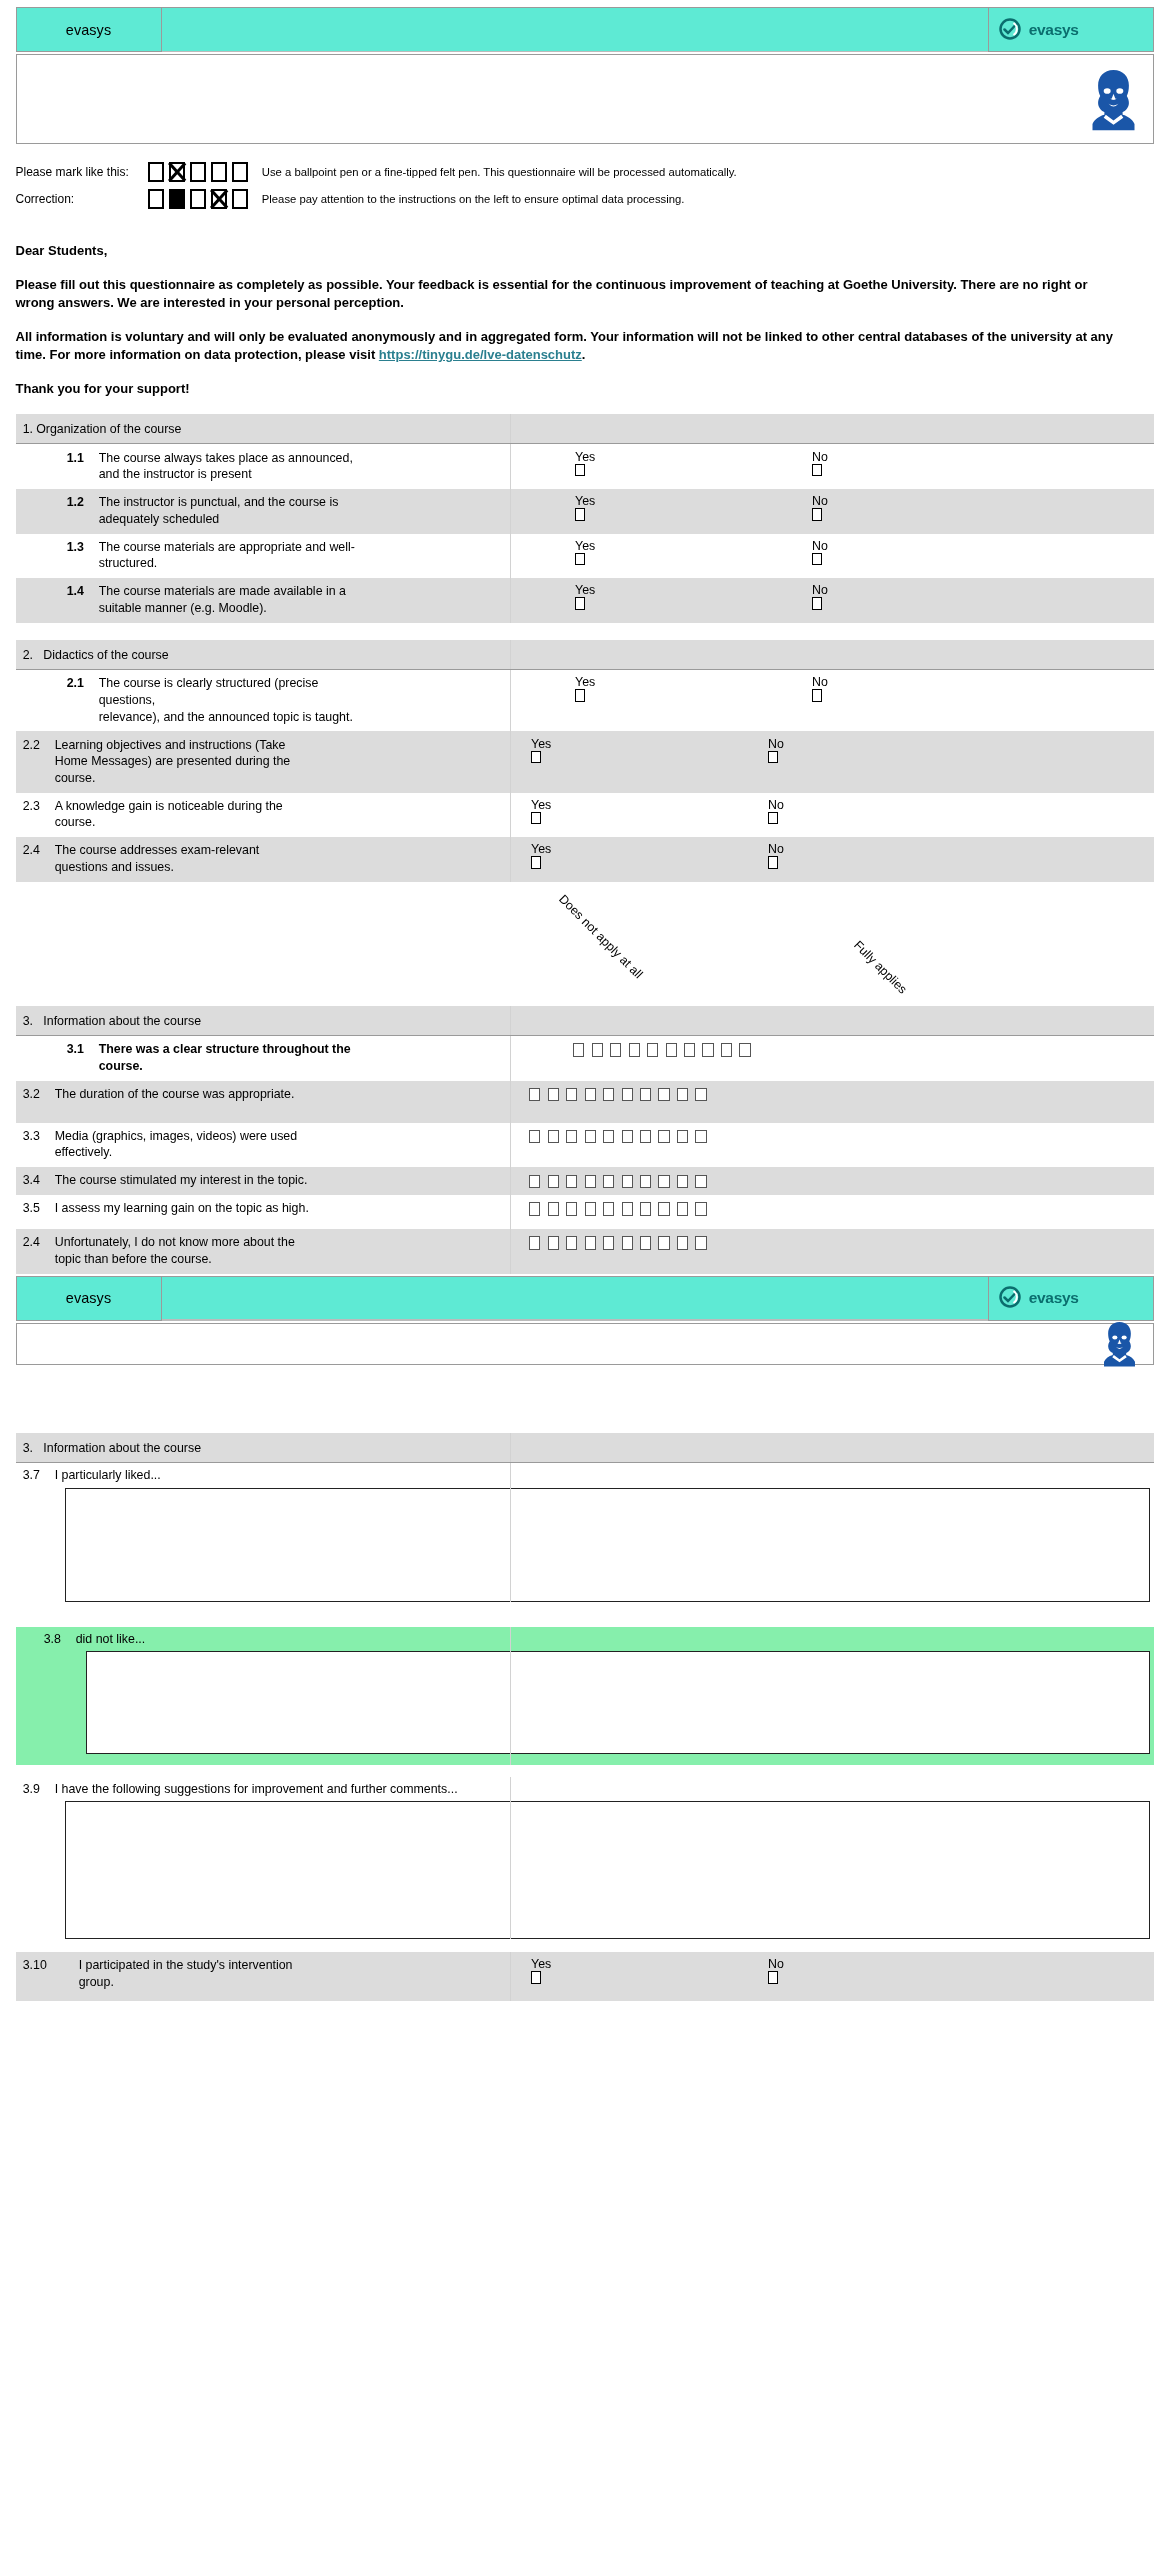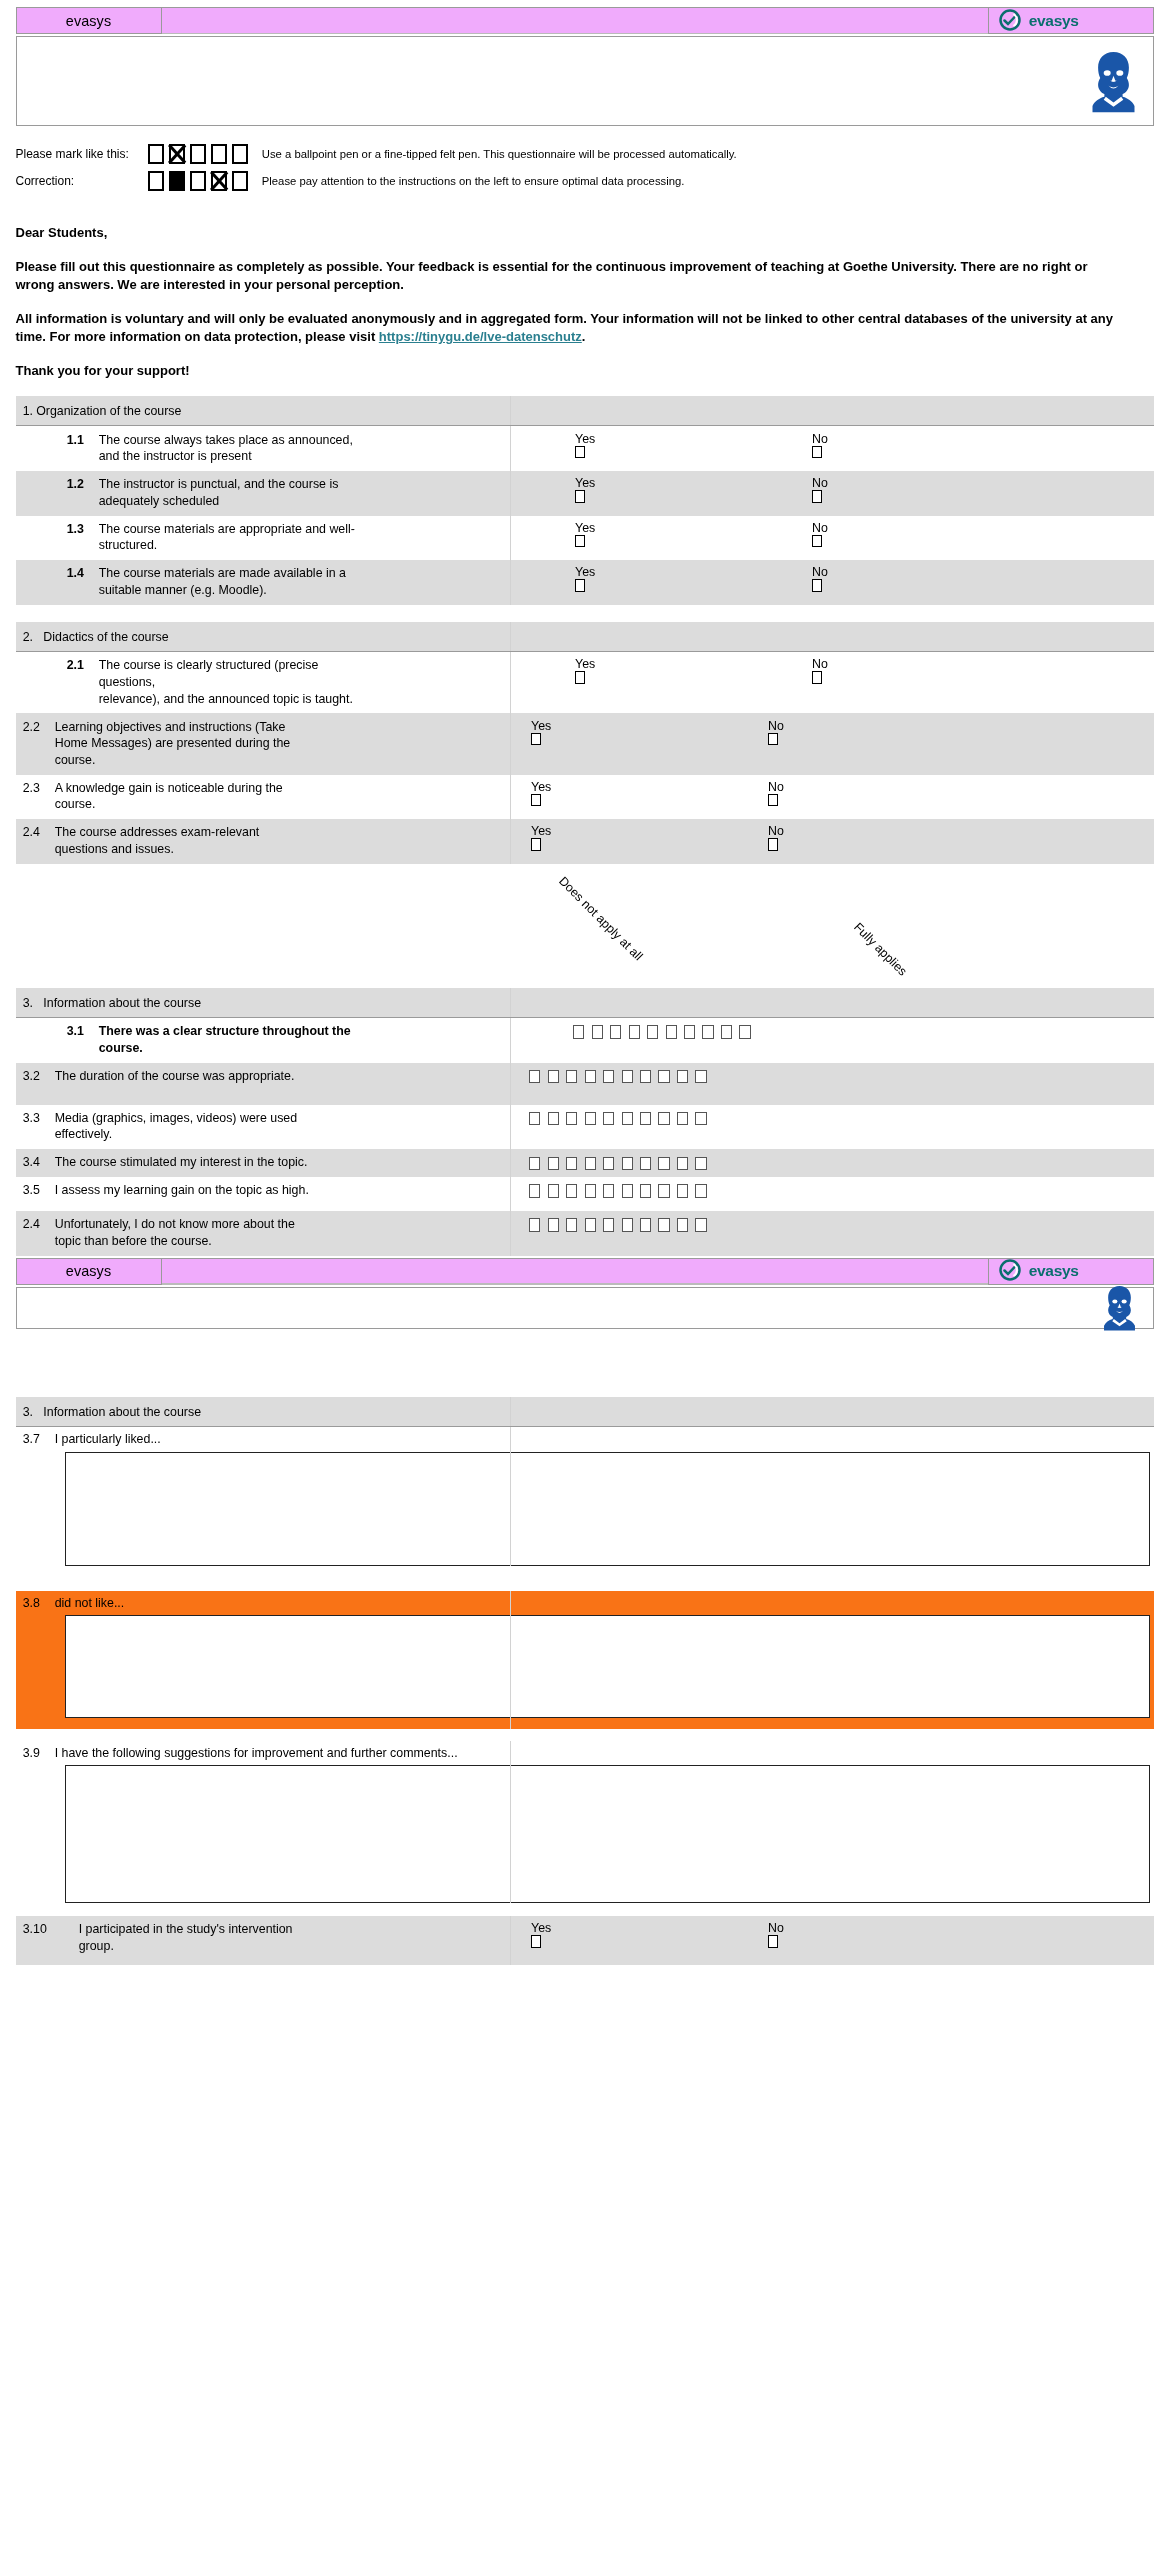--- a/index.html
+++ b/index.html
@@ -1,20 +1,20 @@
 <!DOCTYPE html>
 <html style="font-size:8.2px"><head>
 <meta charset="utf-8">
 <style>
   html,body{margin:0;padding:0;background:#fff;}
   body{width:1169px;font-family:"Liberation Sans","DejaVu Sans",sans-serif;color:#000;-webkit-font-smoothing:antialiased;}
   .page{position:relative;width:1169px;}
 
   
-  .evasys-header{margin:7.2px 15.5px 0 15.5px;border:1px solid #9a9a9a;display:flex;height:27px;box-sizing:border-box;background:#f0abfc;}
+  .evasys-header{margin:7.2px 15.5px 0 15.5px;border:1px solid #9a9a9a;display:flex;height:45px;box-sizing:border-box;background:#5eead4;}
   .evasys-header .cell-left{width:144px;border-right:1px solid #9a9a9a;display:flex;align-items:center;justify-content:center;}
   .evasys-header .cell-left span{font-size:14.4px;font-weight:400;letter-spacing:0.1px;}
   .evasys-header .cell-mid{flex:1;border-right:1px solid #9a9a9a;position:relative;}
   .evasys-header .cell-mid:after{content:"";position:absolute;left:0;right:0;bottom:-1px;height:1.5px;background:#bbb;}
   .evasys-header .cell-logo{width:155px;display:flex;align-items:center;gap:7.2px;padding-left:8.2px;}
   .evasys-logo-text{color:#0b6e6e;font-size:15.5px;font-weight:700;letter-spacing:-0.3px;}
 
   .evasys-body{margin:2.1px 15.5px 0 15.5px;border:1px solid #9a9a9a;height:90px;box-sizing:border-box;position:relative;background:#fff;}
   .goethe{position:absolute;right:14.4px;top:11.3px;width:49px;height:67px;}
 
@@ -70,21 +70,21 @@
 
   
   .ftrow{position:relative;}
   .ftrow .divider{position:absolute;left:494px;top:0;bottom:0;width:1px;background:#d2d2d2;}
   .ft-label{font-size:12.4px;padding:5.2px 0 5.2px 7.2px;display:flex;}
   .ft-label .qnum{min-width:32px;}
   .ftbox{border:1.5px solid #222;background:#fff;box-sizing:border-box;margin-left:49px;margin-right:3.1px;}
   .ftbox.h1{height:114px;}
   .ftbox.h2{height:103px;}
   .ftbox.h3{height:138px;}
-  .shadebg{background:#f97316;}
+  .shadebg{background:#86efac;padding-left:21px;}
   .spacer{height:11.3px;}
 </style>
 </head>
 <body>
 
 <div class="page">
 
   <div class="evasys-header">
     <div class="cell-left">
       <span>evasys</span>

